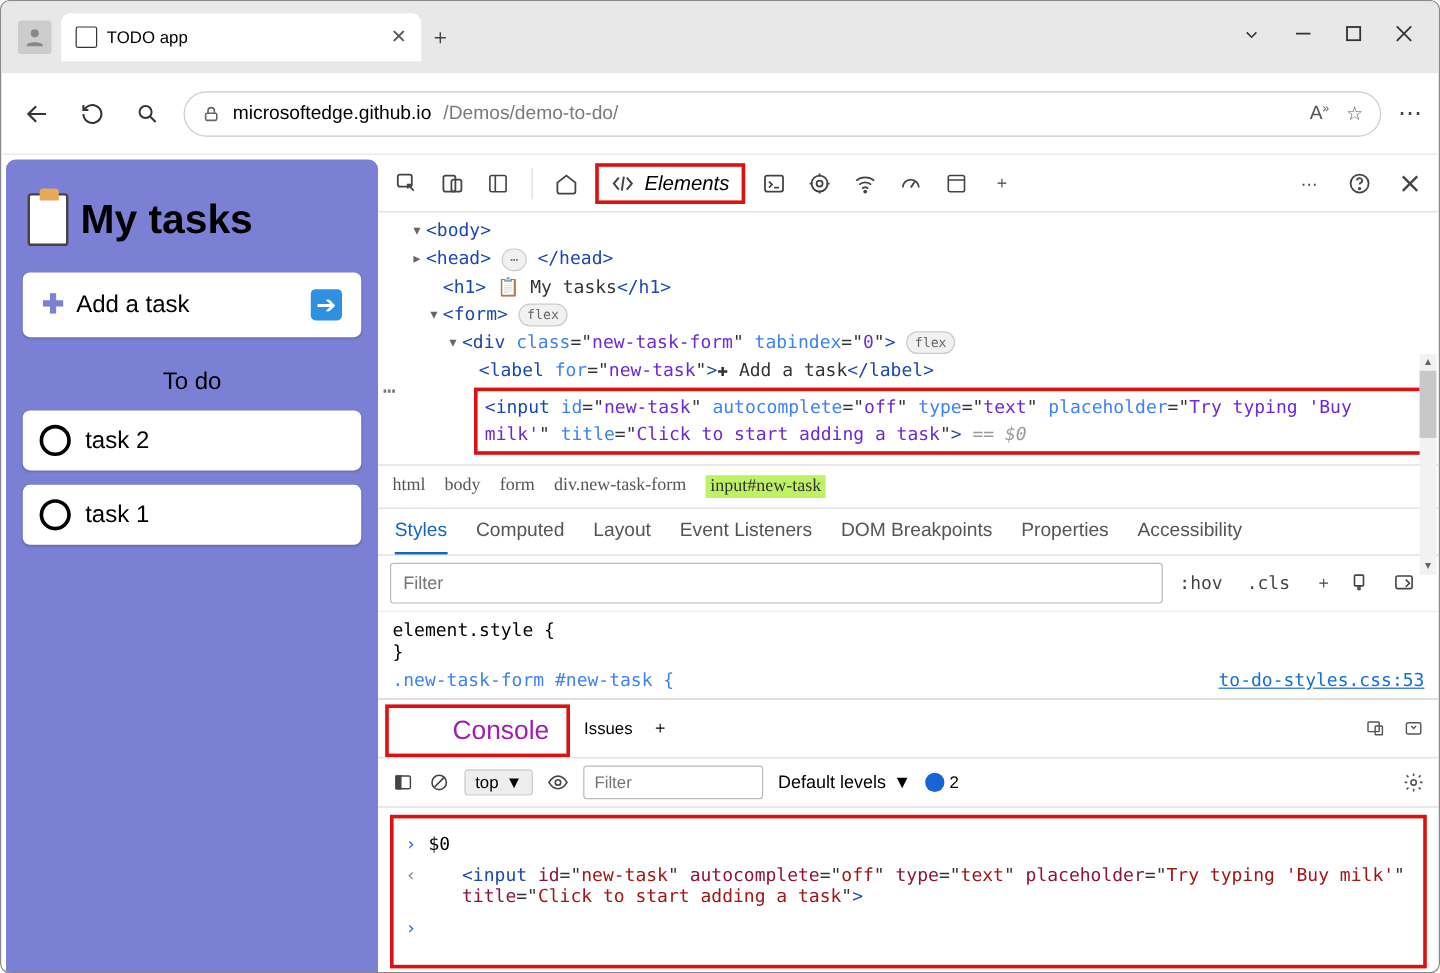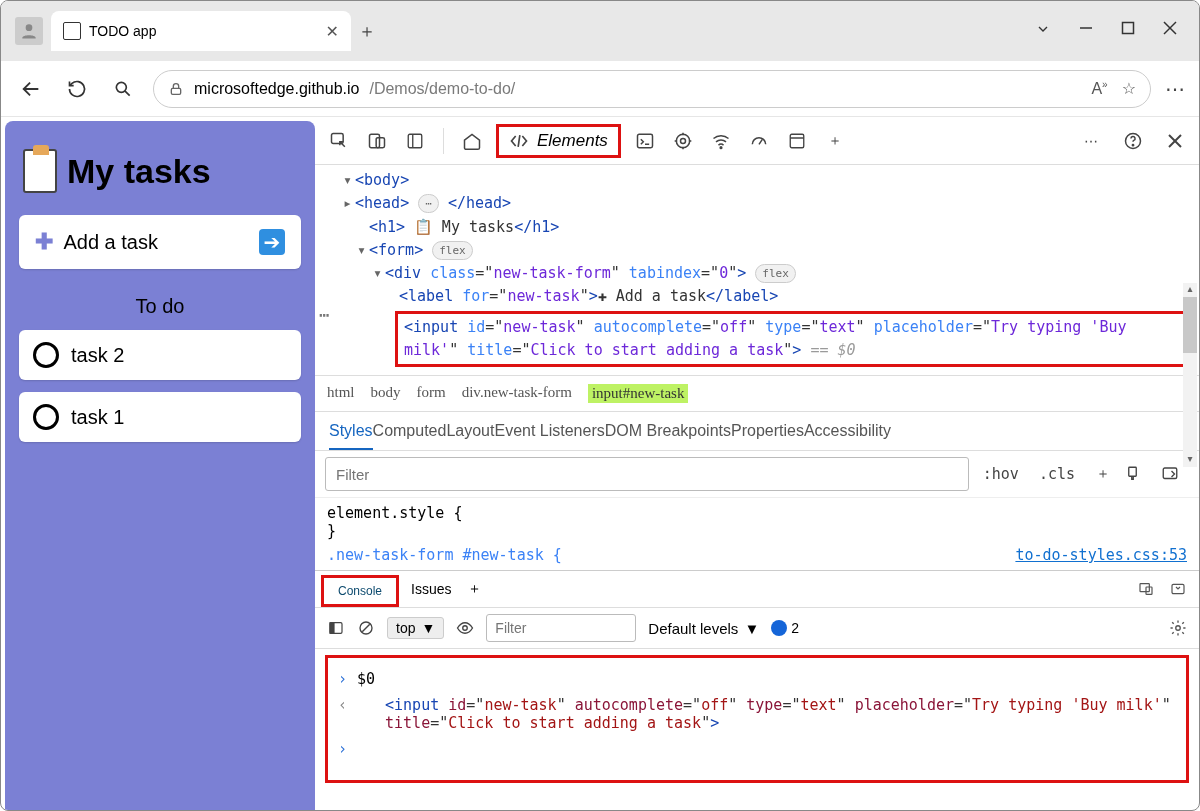--- a/index.html
+++ b/index.html
@@ -10,21 +10,21 @@
 .avatar { width: 28px; height: 28px; background: #ccc; border-radius: 3px; align-self: center; margin: 0 8px 0 6px; display:flex; align-items:center; justify-content:center; }
 .tab { background: #fff; border-radius: 8px 8px 0 0; height: 40px; width: 300px; display: flex; align-items: center; padding: 0 12px; gap: 8px; }
 .tab .favicon { width: 18px; height: 18px; background: #fff; border: 1px solid #333; border-radius: 2px; }
 .tab .title { font-size: 14px; flex: 1; }
 .tab .close { font-size: 16px; color: #555; cursor: pointer; }
 .new-tab { width: 32px; height: 40px; display: flex; align-items: center; justify-content: center; font-size: 18px; color: #444; }
 .win-controls { margin-left: auto; display: flex; gap: 28px; padding: 0 22px; align-self: center; font-size: 16px; color: #222; }
 .win-controls span svg, .win-controls span { display:inline-block; }
 
 
-.urlrow { height: 56px; display: flex; align-items: center; padding: 0 14px; gap: 14px; border-bottom: 1px solid #e6e6e6; }
+.urlrow { height: 68px; display: flex; align-items: center; padding: 0 14px; gap: 14px; border-bottom: 1px solid #e6e6e6; }
 .nav-btn { width: 32px; height: 32px; display:flex; align-items:center; justify-content:center; color:#333; cursor:pointer; }
 .urlbar { flex: 1; height: 38px; border: 1px solid #ccc; border-radius: 19px; display: flex; align-items: center; padding: 0 14px; gap: 10px; font-size: 16px; }
 .urlbar .lock { color:#555; }
 .urlbar .host { color: #000; }
 .urlbar .path { color: #7a7a7a; }
 .urlbar .right-icons { margin-left:auto; display:flex; gap:14px; color:#555; }
 .menu-btn { font-size:20px; color:#444; }
 
 
 .main { display: flex; height: calc(811px - 48px - 56px); }
@@ -55,34 +55,34 @@
 .t-str { color:#6d28d9; }
 .t-gray { color:#9a9a9a; font-style:italic; }
 .badge { font-size:11px; background:#f1f1f1; border:1px solid #ccc; border-radius:10px; padding:0 6px; color:#666; display:inline-block; vertical-align:middle; }
 .tri { color:#666; display:inline-block; width:12px; }
 .selected-line { border:3px solid #d11; padding:2px 6px; margin:2px -4px 2px 52px; }
 .dots-left { position:absolute; left:4px; top:136px; color:#777; font-size:18px; letter-spacing:2px; }
 
 .breadcrumb { border-top:1px solid #ddd; border-bottom:1px solid #ddd; padding:8px 12px; display:flex; gap:16px; font-size:15px; color:#555;font-family:Liberation Serif, serif; }
 .breadcrumb .sel { background:#bef264; color:#333; padding:1px 4px; }
 
-.styles-tabs { display:flex; padding:10px 14px; font-size:16px; color:#555; border-bottom:1px solid #ddd; }
+.styles-tabs { display:flex; gap:24px; padding:10px 14px; font-size:16px; color:#555; border-bottom:1px solid #ddd; }
 .styles-tabs .active { color:#1565c0; border-bottom:2px solid #1565c0; padding-bottom:8px; margin-bottom:-10px; }
 
 .filterrow { display:flex; align-items:center; padding:6px 10px; gap:8px; border-bottom:1px solid #eee; }
 .filterrow input { flex:1; height:34px; border:1px solid #bbb; border-radius:3px; padding:0 10px; font-size:15px; }
 .filterrow .pill { font-family:Consolas,monospace; color:#444; font-size:15px; padding:0 6px; }
 .filterrow .ib { width:28px; text-align:center; color:#444; cursor:pointer; }
 
 .rules { font-family:Consolas,monospace; font-size:15px; padding:6px 12px; }
 .rules .link { float:right; color:#1170d0; text-decoration:underline; }
 
 .drawer-tabs { border-top:3px solid #d11; border-left:3px solid #d11; border-right:3px solid #d11; border-bottom:3px solid #d11; display:inline-flex; align-items:center; padding:6px 14px; gap:10px; margin:4px 0 0 6px; }
 .drawer-row { display:flex; align-items:center; border-top:1px solid #ccc; }
-.drawer-row .console-lbl { color:#0c4a6e; font-size:12px; }
+.drawer-row .console-lbl { color:#a21caf; font-size:22px;margin-left:39px; }
 .drawer-rest { display:flex; align-items:center; gap:16px; padding:8px 12px; flex:1; }
 .drawer-right { margin-left:auto; display:flex; gap:14px; color:#555; }
 
 .console-toolbar { display:flex; align-items:center; gap:12px; padding:6px 12px; border-top:1px solid #ddd; border-bottom:1px solid #ddd; }
 .console-toolbar .sel { background:#eee; border:1px solid #ccc; border-radius:3px; padding:2px 8px; display:flex; align-items:center; gap:6px; font-size:14px; }
 .console-toolbar input { width:150px; height:28px; border:1px solid #bbb; border-radius:3px; padding:0 8px; font-size:14px; }
 .console-toolbar .lvl { font-size:15px; display:flex; align-items:center; gap:6px; }
 .console-toolbar .msgcount { display:flex; align-items:center; gap:4px; }
 .console-toolbar .msgcount .dot { width:16px; height:16px; background:#1565d8; border-radius:50%; }
 .console-toolbar .gear { margin-left:auto; color:#555; }

